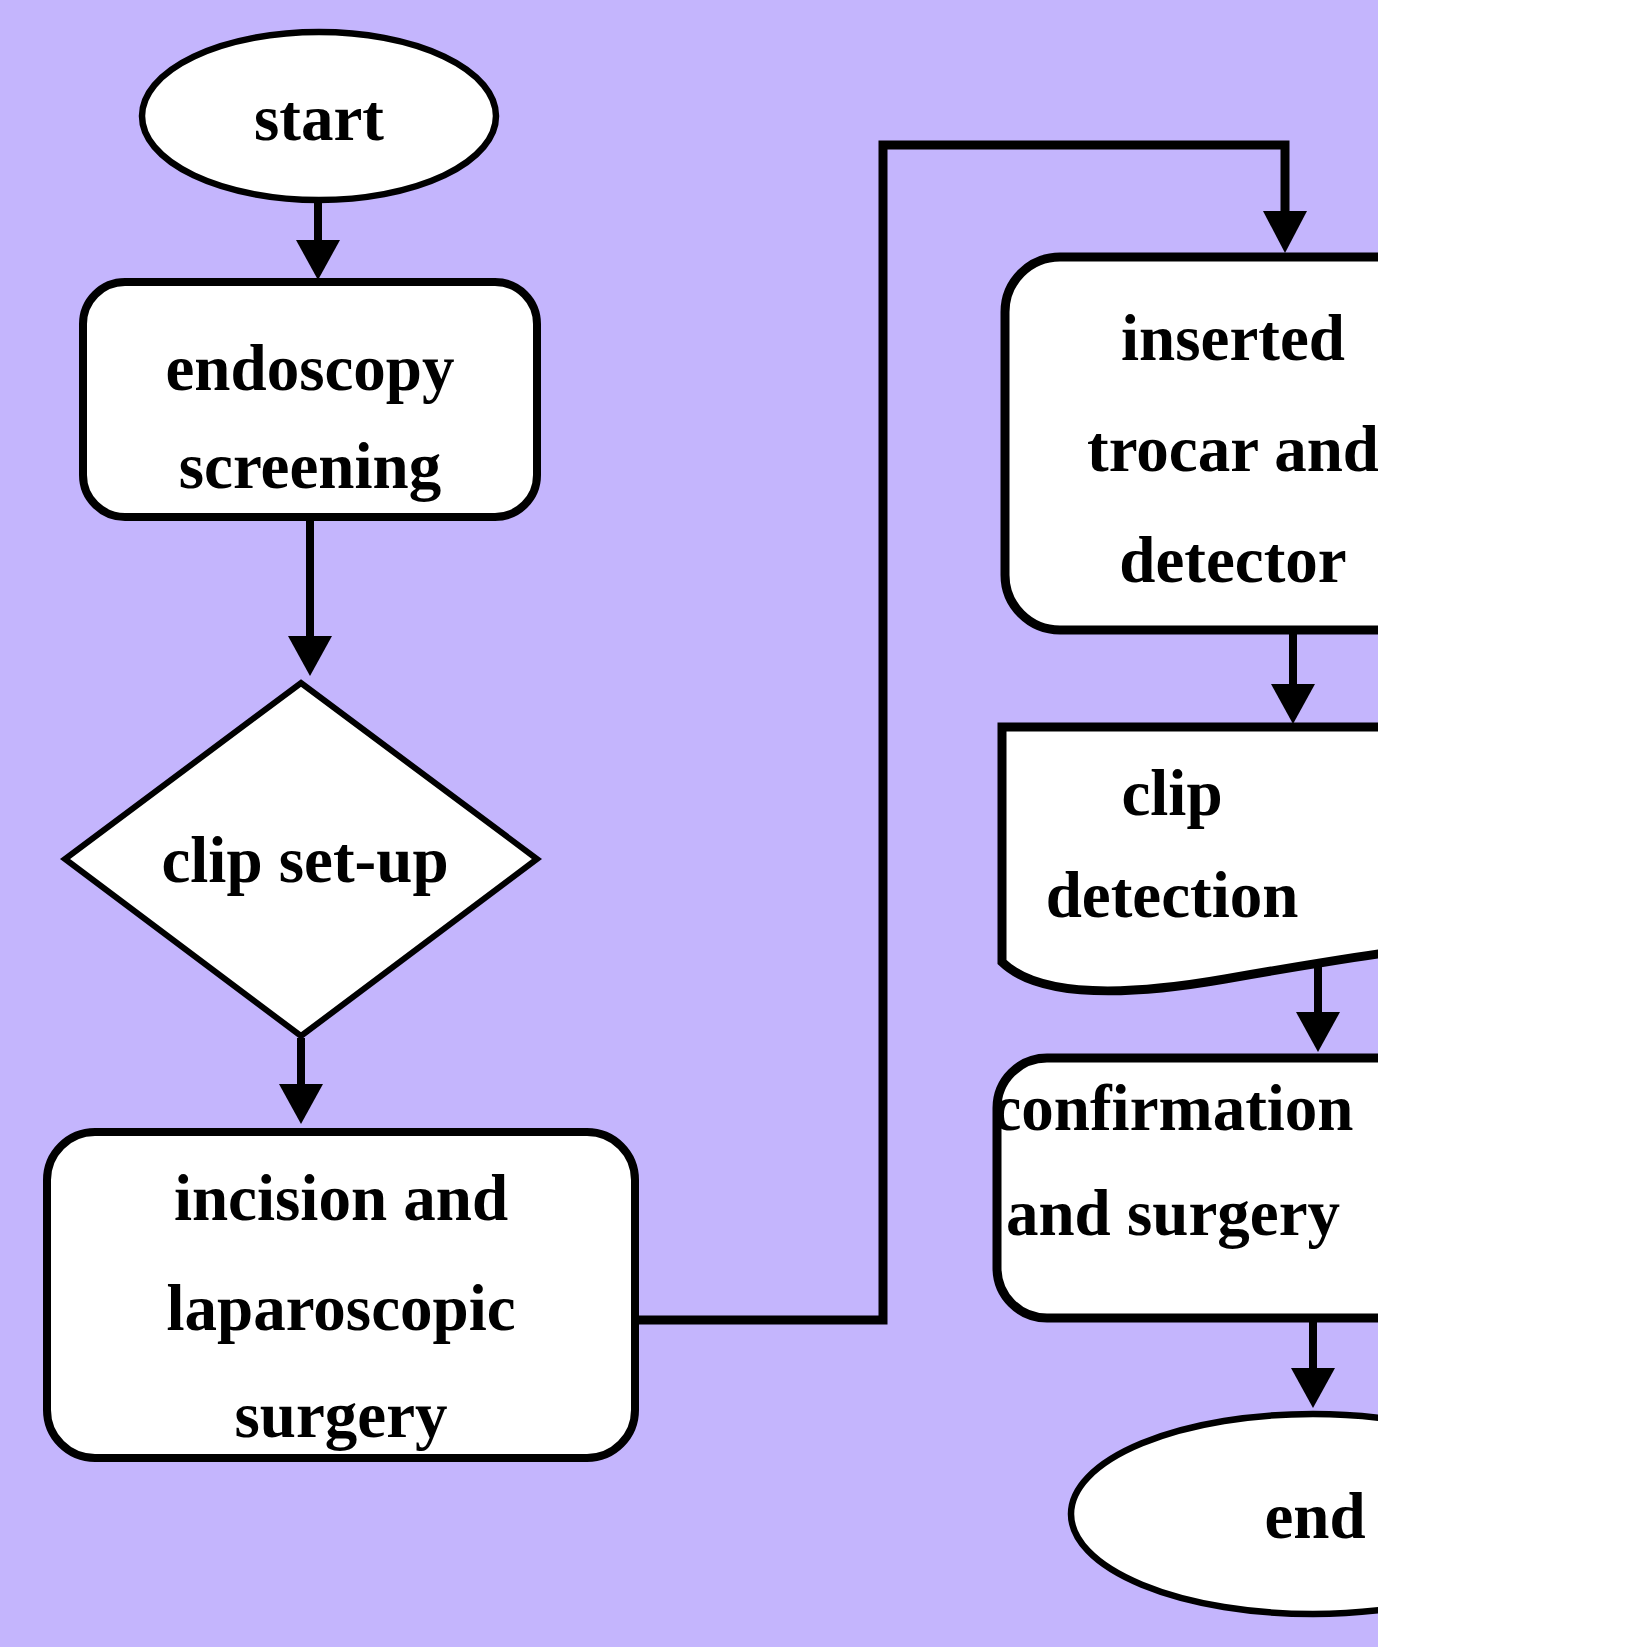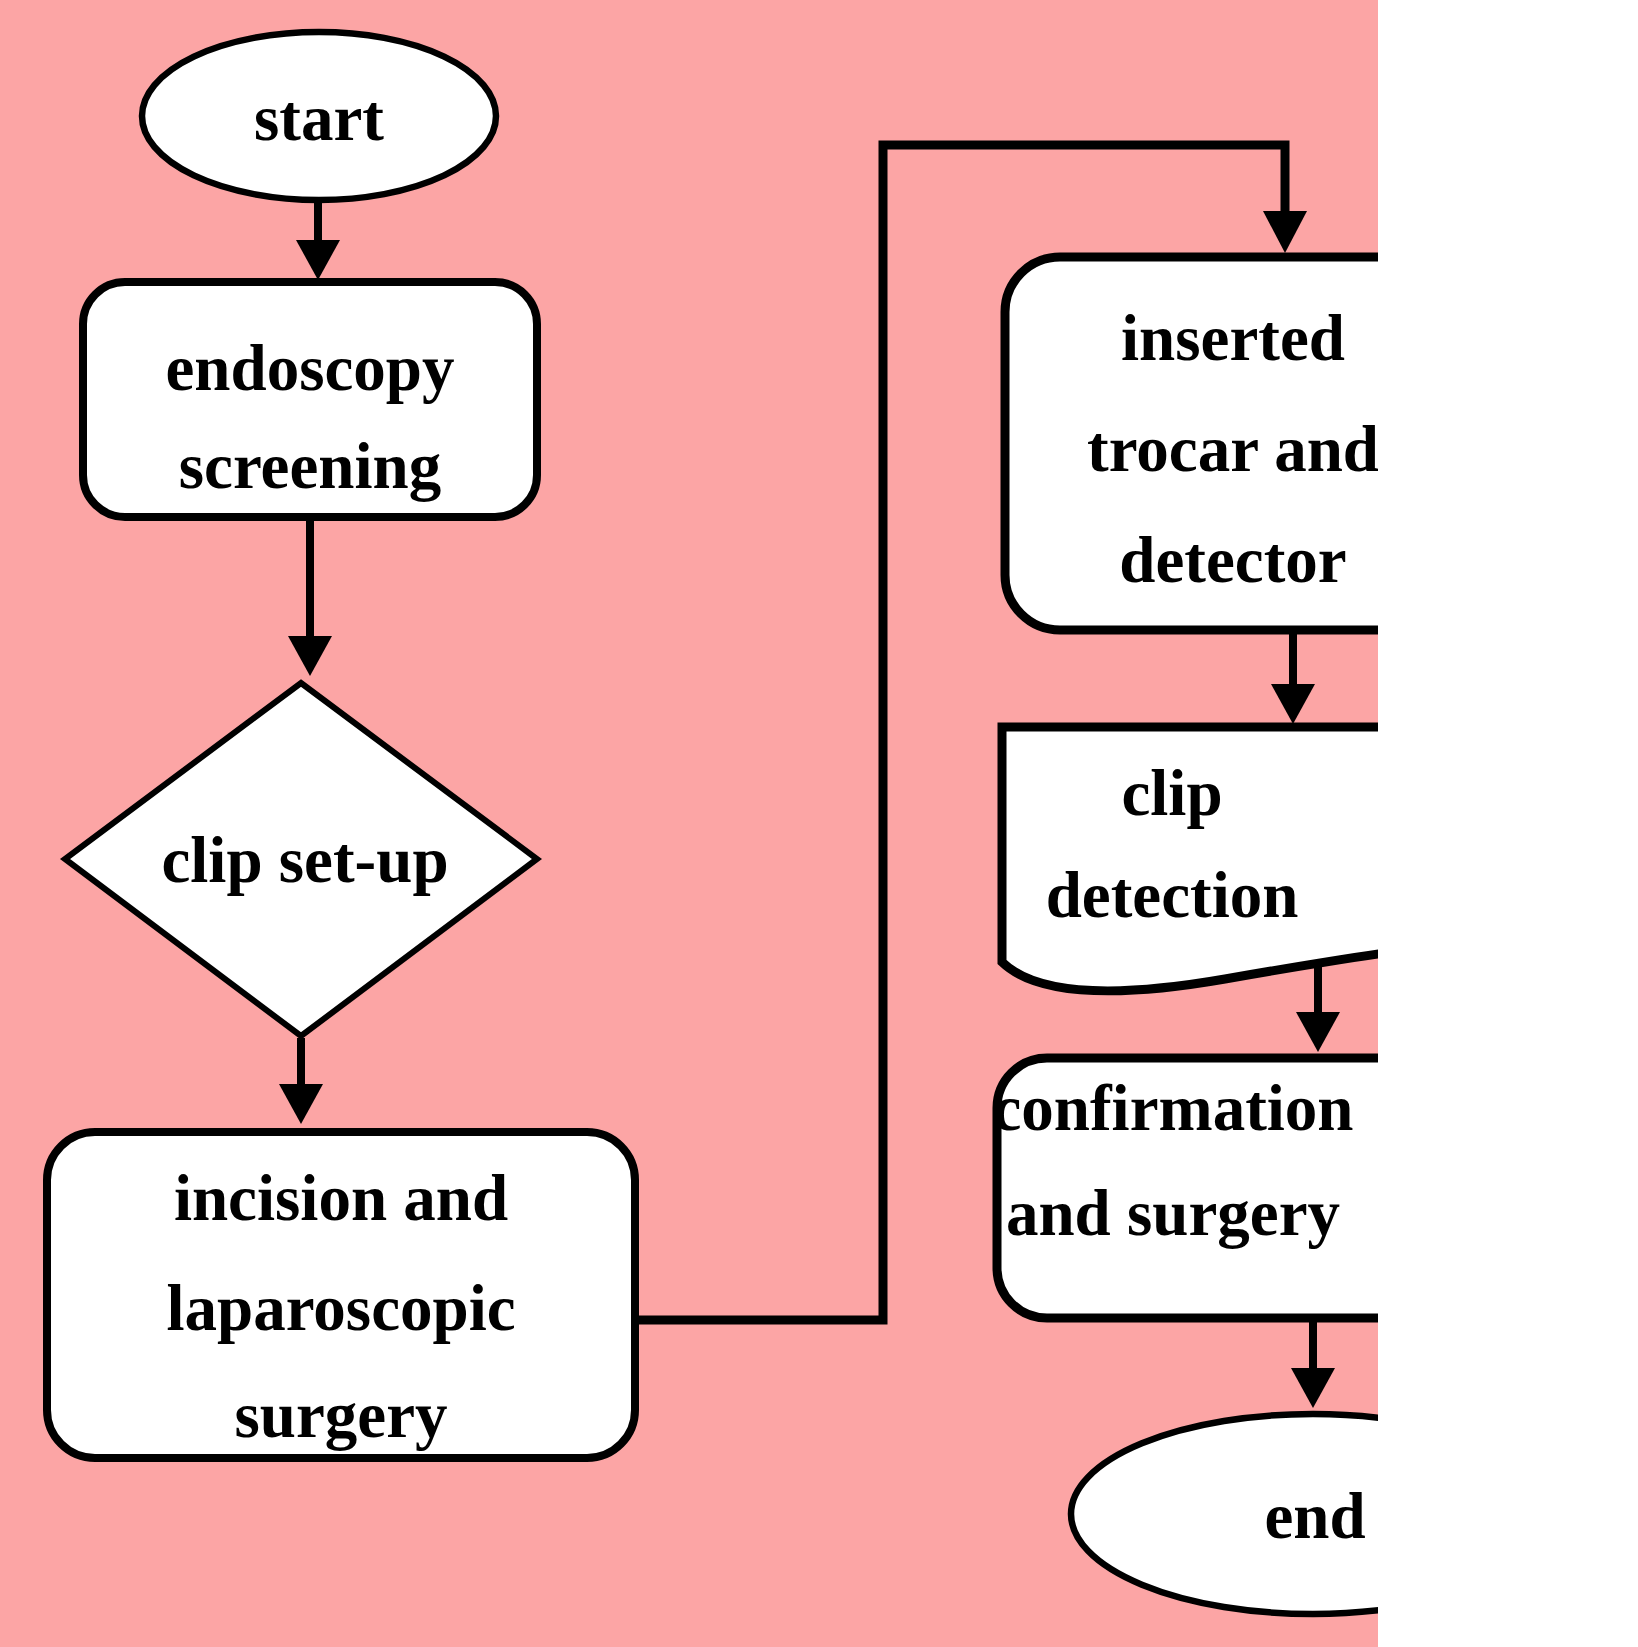--- a/index.html
+++ b/index.html
@@ -4,21 +4,21 @@
 <style>
   html, body {
     margin: 0;
     padding: 0;
     background: #ffffff;
   }
   .figure-canvas {
     position: relative;
     width: 1378px;
     height: 1647px;
-    background: #fca5a5;
+    background: #c4b5fd;
     overflow: hidden;
   }
   svg.flowchart {
     display: block;
     width: 1638px;
     height: 1647px;
   }
   .shape {
     fill: #ffffff;
     stroke: #000000;

